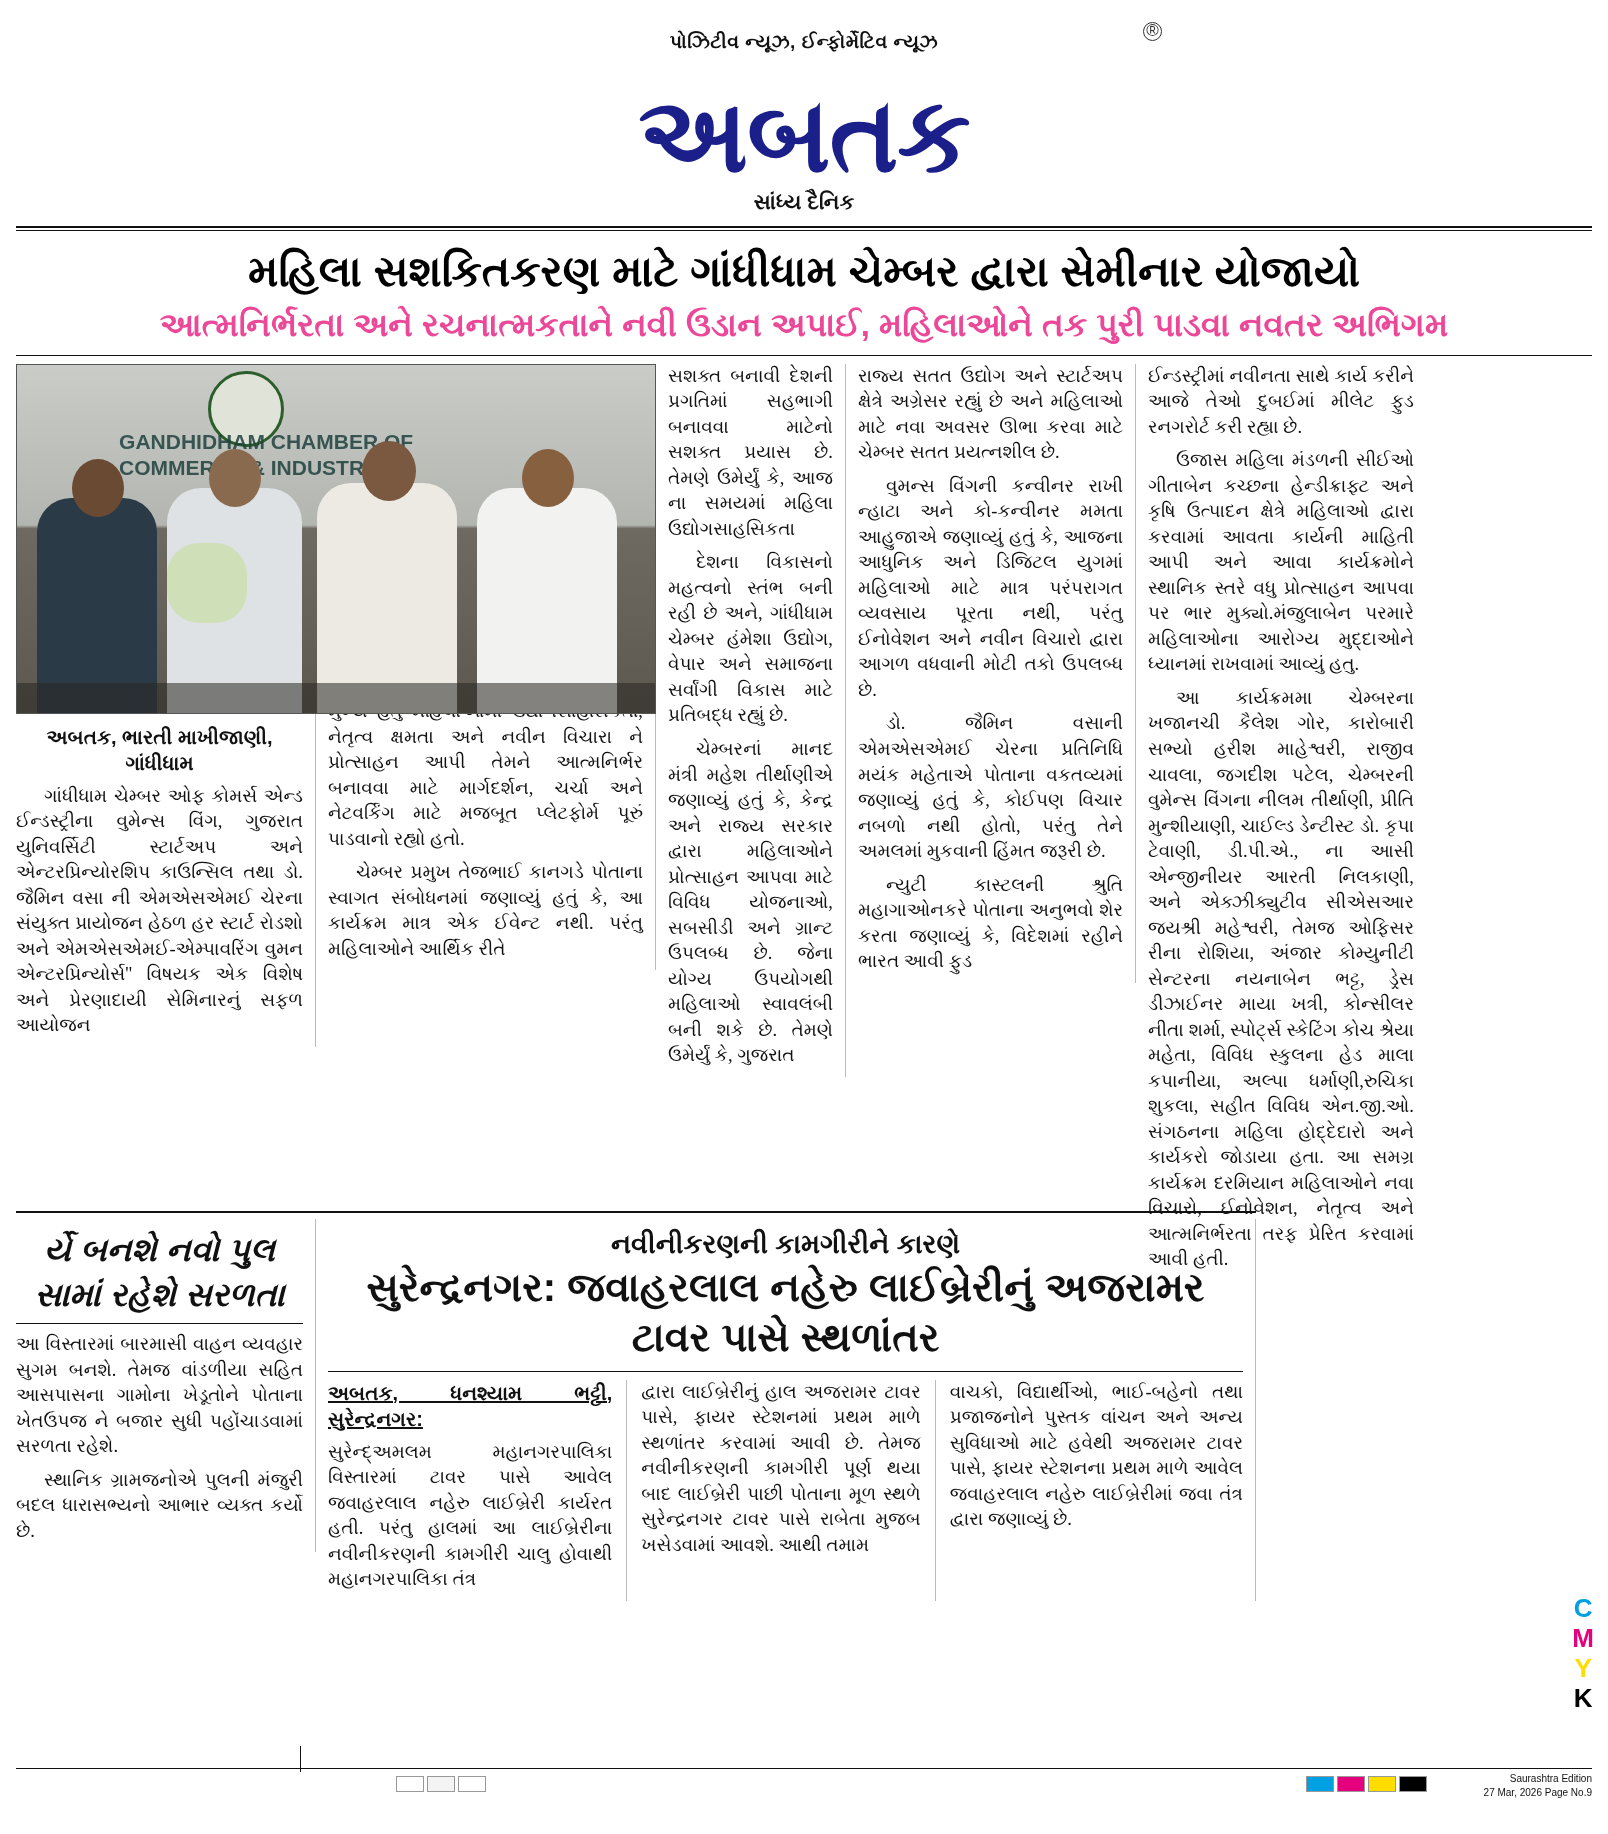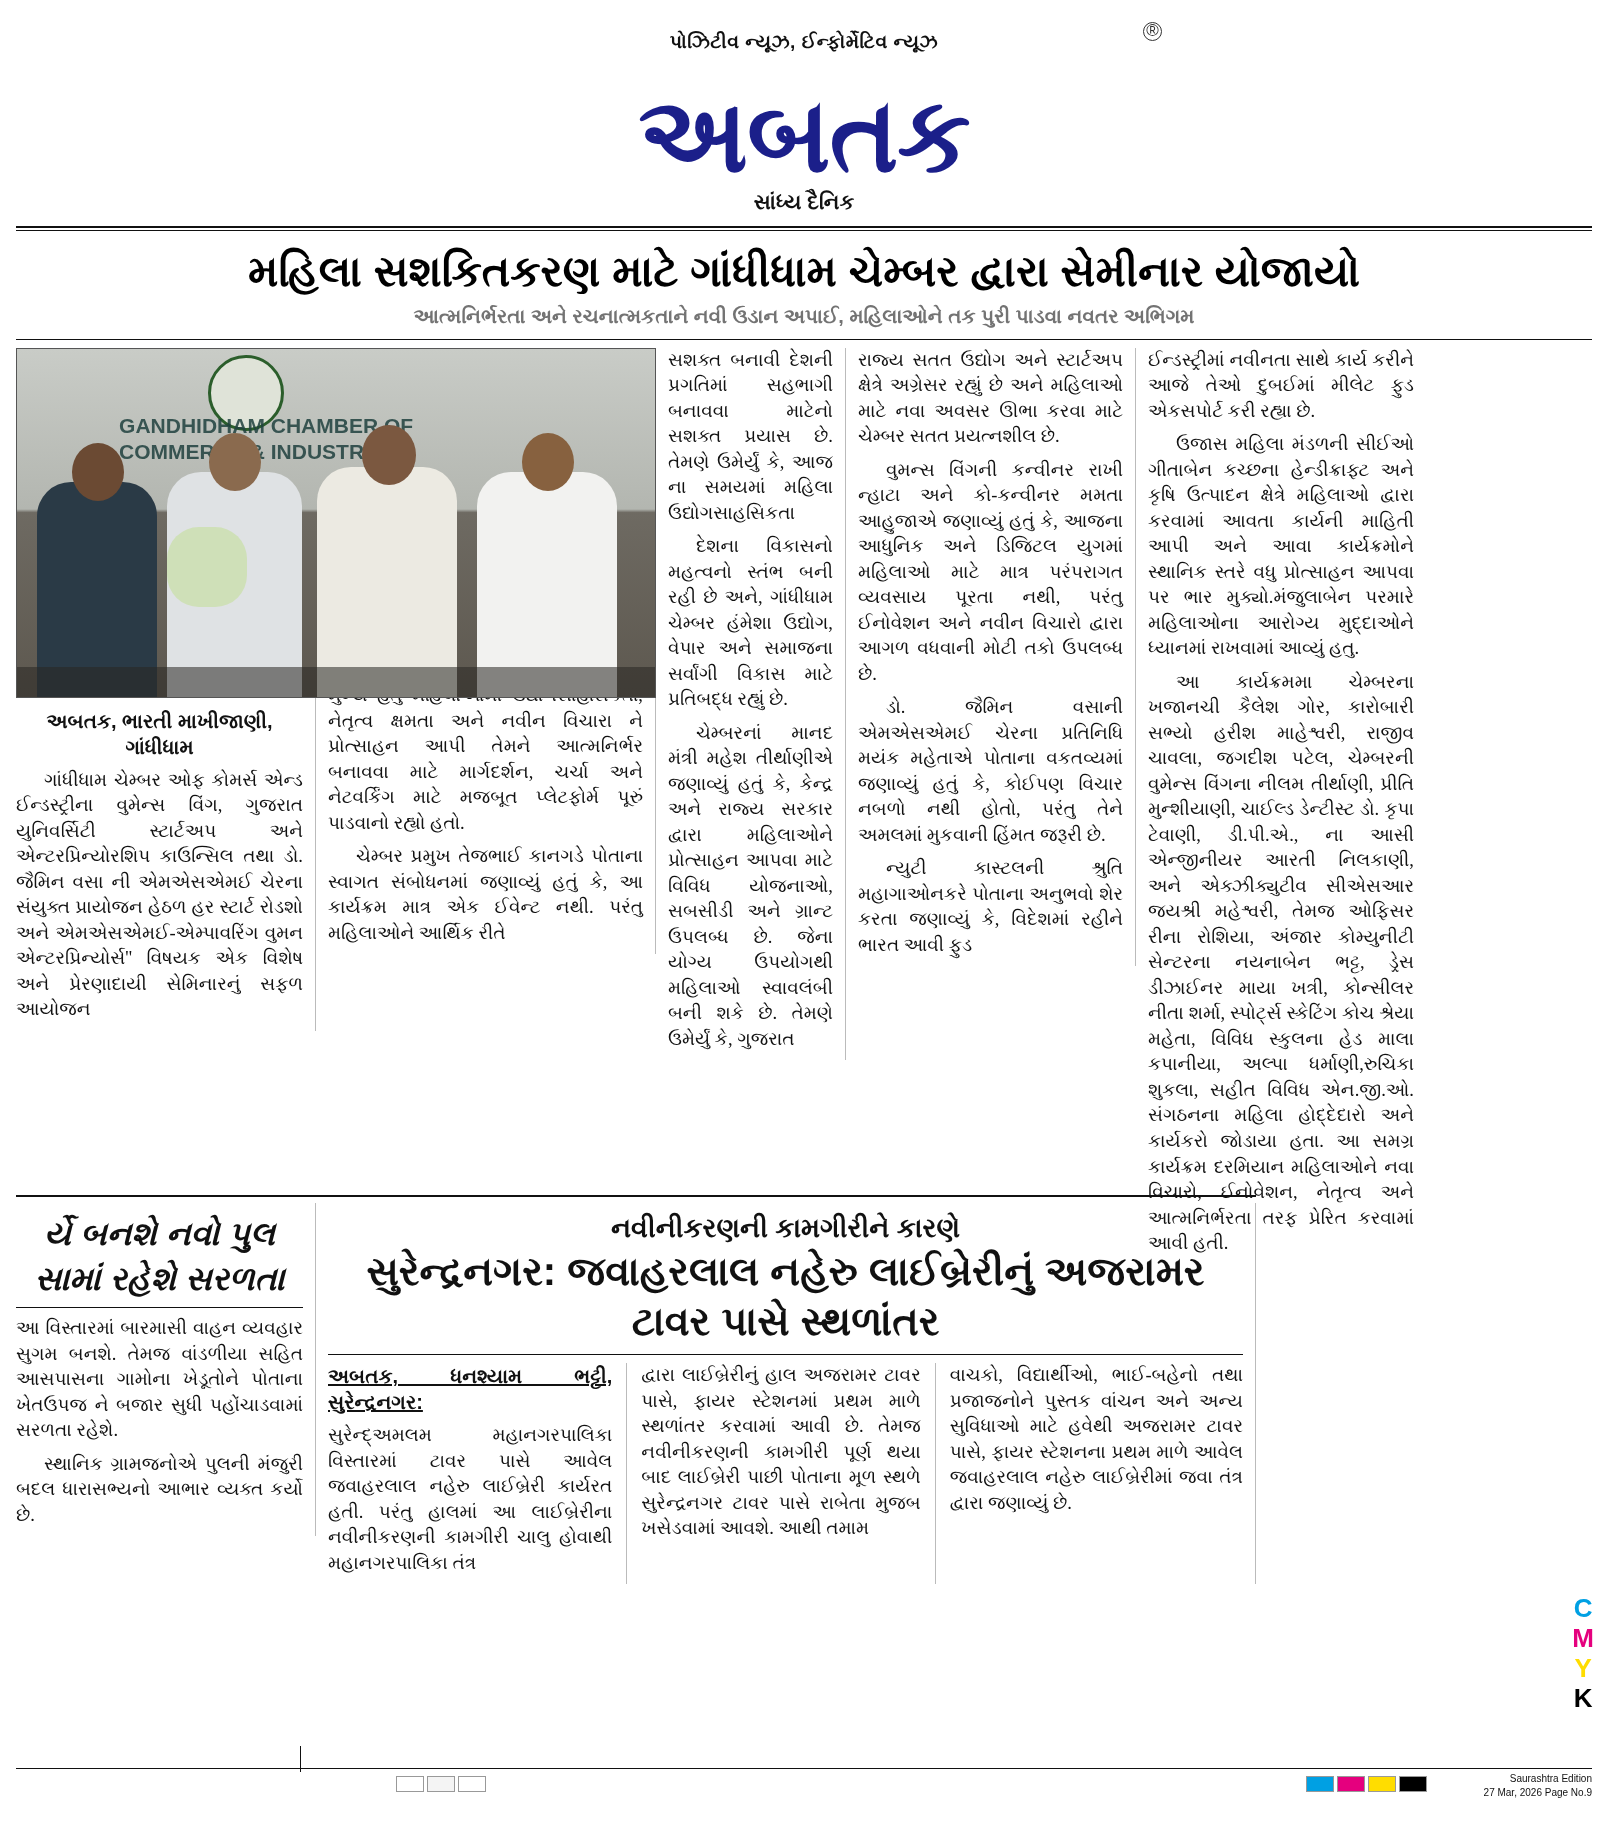--- a/index.html
+++ b/index.html
@@ -84,24 +84,24 @@
     font-weight: bold;
     font-size: 43px;
     line-height: 1.22;
     margin: 14px 0 6px 0;
     color: #000;
   }
   .lead-sub {
     text-align: center;
     font-family: "Liberation Sans", sans-serif;
     font-weight: bold;
-    font-size: 20px;
+    font-size: 33px;
     line-height: 1.25;
     margin-bottom: 10px;
-    color: #737373;
+    color: #ec4899;
   }
   .lead-rule {
     border-top: 1px solid #111;
     margin-bottom: 8px;
   }
 
   
   .cols {
     display: flex;
     gap: 0;
@@ -331,21 +331,21 @@
     </div>
 
     <div class="col" style="width:290px;">
       <p class="noindent">રાજ્ય સતત ઉદ્યોગ અને સ્ટાર્ટઅપ ક્ષેત્રે અગ્રેસર રહ્યું છે અને મહિલાઓ માટે નવા અવસર ઊભા કરવા માટે ચેમ્બર સતત પ્રયત્નશીલ છે.</p>
       <p>વુમન્સ વિંગની કન્વીનર રાખી ન્હાટા અને કો-કન્વીનર મમતા આહુજાએ જણાવ્યું હતું કે, આજના આધુનિક અને ડિજિટલ યુગમાં મહિલાઓ માટે માત્ર પરંપરાગત વ્યવસાય પૂરતા નથી, પરંતુ ઈનોવેશન અને નવીન વિચારો દ્વારા આગળ વધવાની મોટી તકો ઉપલબ્ધ છે.</p>
       <p>ડો. જૈમિન વસાની એમએસએમઈ ચેરના પ્રતિનિધિ મયંક મહેતાએ પોતાના વકતવ્યમાં જણાવ્યું હતું કે, કોઈપણ વિચાર નબળો નથી હોતો, પરંતુ તેને અમલમાં મુકવાની હિંમત જરૂરી છે.</p>
       <p>ન્યુટી કાસ્ટલની શ્રુતિ મહાગાઓનકરે પોતાના અનુભવો શેર કરતા જણાવ્યું કે, વિદેશમાં રહીને ભારત આવી ફુડ</p>
     </div>
 
     <div class="col" style="width:290px;">
-      <p class="noindent">ઈન્ડસ્ટ્રીમાં નવીનતા સાથે કાર્ય કરીને આજે તેઓ દુબઈમાં મીલેટ ફુડ એકસપોર્ટ કરી રહ્યા છે.</p>
+      <p class="noindent">ઈન્ડસ્ટ્રીમાં નવીનતા સાથે કાર્ય કરીને આજે તેઓ દુબઈમાં મીલેટ ફુડ રનગરોર્ટ કરી રહ્યા છે.</p>
       <p>ઉજાસ મહિલા મંડળની સીઈઓ ગીતાબેન કચ્છના હેન્ડીક્રાફ્ટ અને કૃષિ ઉત્પાદન ક્ષેત્રે મહિલાઓ દ્વારા કરવામાં આવતા કાર્યની માહિતી આપી અને આવા કાર્યક્રમોને સ્થાનિક સ્તરે વધુ પ્રોત્સાહન આપવા પર ભાર મુક્યો.મંજુલાબેન પરમારે મહિલાઓના આરોગ્ય મુદ્દાઓને ધ્યાનમાં રાખવામાં આવ્યું હતુ.</p>
       <p>આ કાર્યક્રમમા ચેમ્બરના ખજાનચી કૈલેશ ગોર, કારોબારી સભ્યો હરીશ માહેશ્વરી, રાજીવ ચાવલા, જગદીશ પટેલ, ચેમ્બરની વુમેન્સ વિંગના નીલમ તીર્થાણી, પ્રીતિ મુન્શીયાણી, ચાઈલ્ડ ડેન્ટીસ્ટ ડો. કૃપા ટેવાણી, ડી.પી.એ., ના આસી એન્જીનીયર આરતી નિલકાણી, અને એક્ઝીક્યુટીવ સીએસઆર જયશ્રી મહેશ્વરી, તેમજ ઓફિસર રીના રોશિયા, અંજાર કોમ્યુનીટી સેન્ટરના નયનાબેન ભટ્ટ, ડ્રેસ ડીઝાઈનર માયા ખત્રી, કોન્સીલર નીતા શર્મા, સ્પોર્ટ્સ સ્કેટિંગ કોચ શ્રેયા મહેતા, વિવિધ સ્કુલના હેડ માલા કપાનીયા, અલ્પા ધર્માણી,રુચિકા શુકલા, સહીત વિવિધ એન.જી.ઓ. સંગઠનના મહિલા હોદ્દેદારો અને કાર્યકરો જોડાયા હતા. આ સમગ્ર કાર્યક્રમ દરમિયાન મહિલાઓને નવા વિચારો, ઈનોવેશન, નેતૃત્વ અને આત્મનિર્ભરતા તરફ પ્રેરિત કરવામાં આવી હતી.</p>
     </div>
   </div>
 
   <div class="lower-rule" style="width:1240px;"></div>
 
   <div class="cols" style="margin-top:6px;">
 
     <div class="col" style="width:300px; padding-left:0;">

